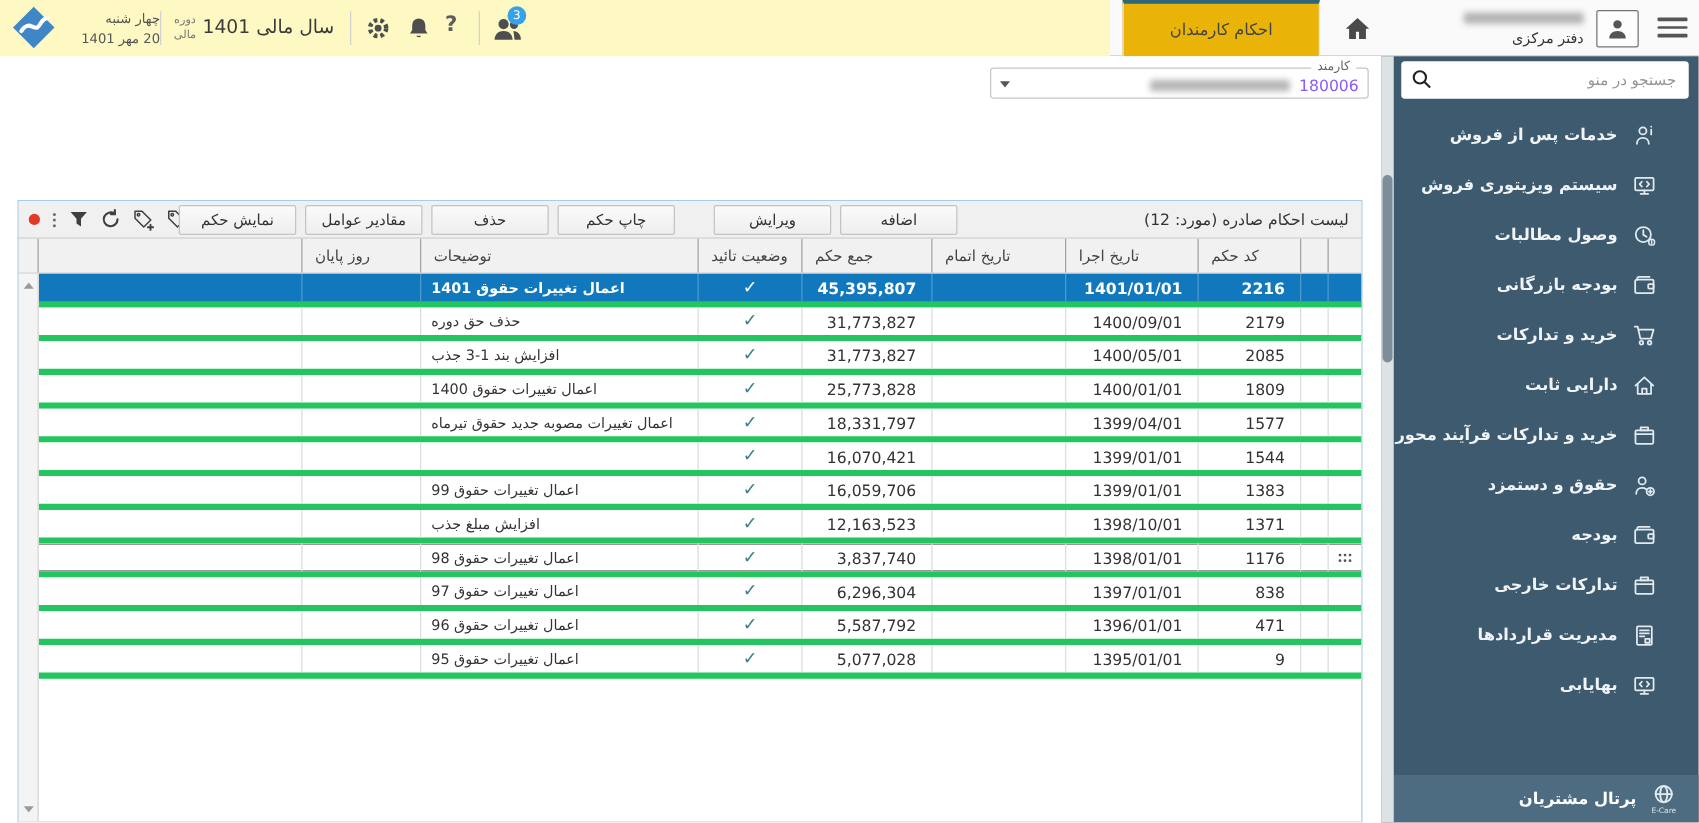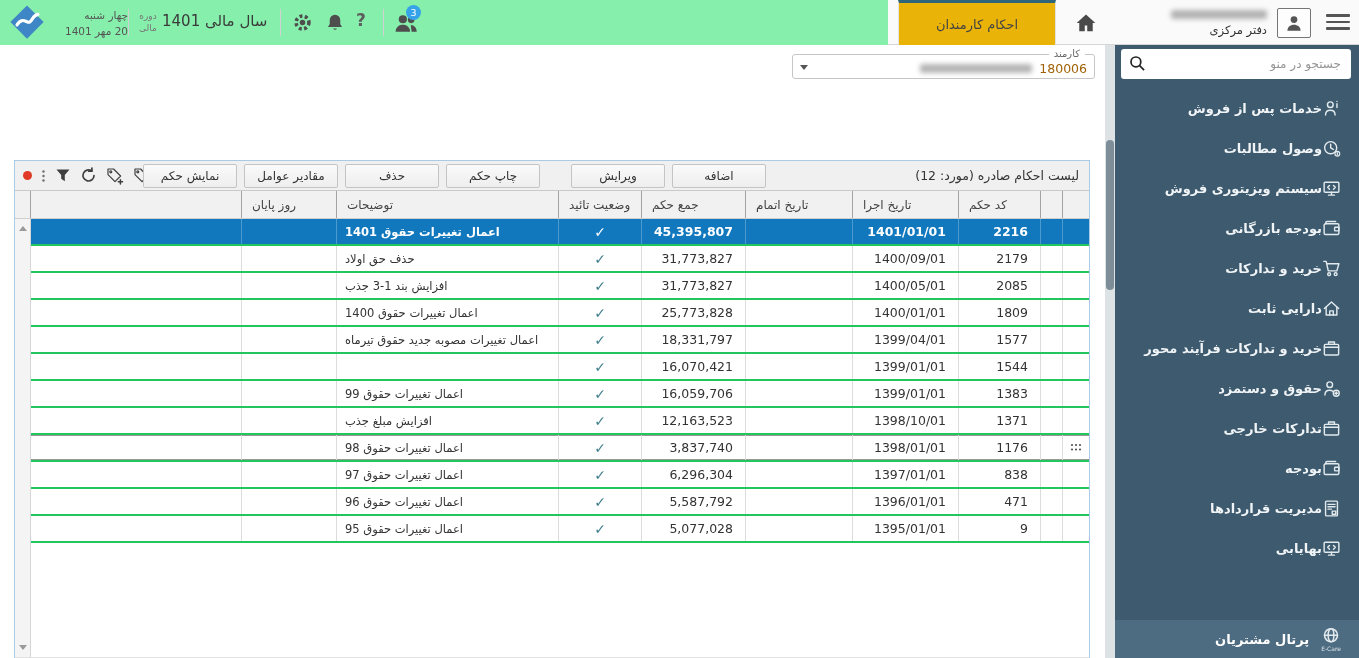--- a/index.html
+++ b/index.html
@@ -1,21 +1,21 @@
 <!DOCTYPE html>
 <html style="--accent-blue: #1178be; --selected-row-bg: #1178be; --sidebar-bg: #3d5a6e; --sidebar-footer-bg: #4e6c81; --panel-border: #a9cbe5; --check-teal: #41808e; --badge-blue: #36a3e8; --logo-blue: #3f86c6; --pager-icon-blue: #2e7fc0;"><head>
 <meta charset="utf-8">
 <style>
   * { margin:0; padding:0; box-sizing:border-box; }
   html,body { width:1359px; height:658px; }
   body { font-family:"DejaVu Sans", sans-serif; background:#fff; position:relative; overflow:hidden; }
 
   
   .topbar { position:absolute; left:0; top:0; width:1359px; height:45px; }
-  .tb-left { position:absolute; left:0; top:0; width:888px; height:56px; background:#86efac; border-bottom:1px solid #d6d6d6; }
+  .tb-left { position:absolute; left:0; top:0; width:888px; height:56px; background:#fef9c3; border-bottom:1px solid #d6d6d6; }
   .tb-right { position:absolute; left:888px; top:0; width:471px; height:45px; background:#fafafa; border-bottom:1px solid #d6d6d6; }
   .vdiv { position:absolute; top:9px; width:1px; height:27px; background:#d2d2d2; }
   .logo { position:absolute; left:8px; top:3px; width:38px; height:38px; }
   .date-block { position:absolute; left:58px; top:7px; width:70px; text-align:right; direction:rtl; font-size:10.5px; color:#555; line-height:1.55; }
   .fiscal-label { position:absolute; left:134px; top:10px; width:28px; font-size:9px; color:#777; text-align:center; line-height:1.35; direction:rtl; }
   .fiscal-value { position:absolute; left:162px; top:12px; font-size:15px; color:#3a3a3a; direction:rtl; white-space:nowrap; }
   .icon-btn { position:absolute; top:12px; color:#4e4e4e; cursor:pointer; }
   .help-btn { position:absolute; left:356px; top:10px; font-size:17px; font-weight:bold; color:#5d5d5d; cursor:pointer; }
   .badge { position:absolute; left:406px; top:5px; width:15px; height:15px; border-radius:50%;
            background:var(--badge-blue,#36a3e8); color:#fff; font-size:9.5px;
@@ -33,37 +33,37 @@
   .burger span { display:block; height:2.5px; background:#555; margin-bottom:4px; border-radius:1px; }
 
   
   .sidebar { position:absolute; left:1105px; top:45px; width:254px; height:613px; background:var(--sidebar-bg,#3d5a6e); }
   .search-box { position:absolute; left:16px; top:4px; width:230px; height:30px; background:#fff; border-radius:3px; }
   .search-box .mag { position:absolute; left:8px; top:6px; color:#222; }
   .search-box input { position:absolute; inset:0; border:0; background:transparent; direction:rtl; text-align:right;
                       padding:0 10px 0 32px; font:12px "DejaVu Sans",sans-serif; color:#333; outline:none; }
   .search-box input::placeholder { color:#949494; }
   .menu { position:absolute; top:43px; left:0; right:0; }
-  .menu-item { height:40px; display:flex; direction:rtl; align-items:center; padding-right:18px;
+  .menu-item { height:40px; display:flex; direction:rtl; align-items:center; gap:12px; padding-right:34px;
                color:#f0f4f6; font-size:13px; font-weight:bold; cursor:pointer; }
   .mi-icon { width:19px; height:19px; flex:0 0 auto; color:#e2eaee; }
   .sidebar-footer { position:absolute; bottom:0; left:0; right:0; height:38px; background:var(--sidebar-footer-bg,#4e6c81);
                     display:flex; direction:rtl; align-items:center; gap:12px; padding-right:18px;
                     color:#fff; font-size:13px; font-weight:bold; cursor:pointer; }
   .icon-stack { display:flex; flex-direction:column; align-items:center; line-height:1; }
   .icon-caption { font-size:6px; color:#d9e3e9; font-weight:normal; margin-top:1px; }
   .page-scroll { position:absolute; left:1105px; top:45px; width:10px; height:613px; background:#dde2e4; z-index:5; }
   .page-scroll .thumb { position:absolute; left:1px; right:1px; top:95px; height:150px; background:#7e8e98; border-radius:4px; }
 
   
   .content { position:absolute; left:0; top:45px; width:1105px; height:613px; background:#fff; }
   .emp-field { position:absolute; right:10px; top:3px; width:303px; height:31px; direction:rtl; }
   .emp-box { position:absolute; left:0; right:0; top:6px; bottom:0; border:1px solid #c6c6c6; border-radius:3px; background:#fff; }
   .emp-label { position:absolute; top:0; right:10px; background:#fff; padding:0 5px; font-size:10px; color:#666; z-index:2; }
-  .emp-value { position:absolute; right:8px; top:13px; font-size:12.5px; color:#a16207; display:flex; direction:rtl; align-items:center; gap:7px; }
+  .emp-value { position:absolute; right:8px; top:13px; font-size:12.5px; color:#8b5cf6; display:flex; direction:rtl; align-items:center; gap:7px; }
   .emp-caret { position:absolute; left:8px; top:17px; width:0; height:0; border-left:4.5px solid transparent;
                border-right:4.5px solid transparent; border-top:5.5px solid #555; cursor:pointer; }
 
   
   .panel { position:absolute; left:14px; top:67px; width:1076px; height:539px; border:1px solid var(--panel-border,#a9cbe5); background:#fff;margin-top:48px; }
   .ptoolbar { position:absolute; left:0; top:0; right:0; height:30px; background:#f0f0f0; border-bottom:1px solid #c9c9c9; }
   .tool-cluster { position:absolute; left:8px; top:0; height:29px; display:flex; align-items:center; gap:9px; color:#3f3f3f; }
   .record-dot { width:9px; height:9px; border-radius:50%; background:#e03a26; }
   .btns { position:absolute; left:128px; top:3px; display:flex; gap:7px; direction:ltr; }
   .tbtn { min-width:94px; height:24px; background:linear-gradient(#fafafa,#eeeeee); border:1px solid #c4c4c4; border-radius:2px;
@@ -75,21 +75,21 @@
   .ghead { position:absolute; left:0; top:30px; right:0; height:28px; display:grid; direction:ltr;
            grid-template-columns:16px 211px 95px 222px 83px 104px 107px 106px 82px 22px 26px;
            background:#f1f1f1; border-bottom:1px solid #cfcfcf; }
   .hcell { border-right:1px solid #a3a3a3; font-size:12px; color:#444; display:flex; align-items:center;
            justify-content:flex-end; padding:0 10px; direction:rtl; overflow:hidden; white-space:nowrap; cursor:pointer; }
   .hcell.noborder { border-right:none; }
   .hcell.plain { padding:0; cursor:default; }
 
   .gbody { position:absolute; left:16px; top:58px; width:1058px; }
   .grid-row { display:grid; direction:ltr; grid-template-columns:211px 95px 222px 83px 104px 107px 106px 82px 22px 26px;
-              height:27px; border-bottom:2px solid #22c55e; cursor:pointer; background:#fff; }
+              height:27px; border-bottom:5px solid #22c55e; cursor:pointer; background:#fff; }
   .cell { border-right:1px solid #dcdcdc; font-size:12.5px; color:#333; display:flex; align-items:center;
           justify-content:flex-end; padding:0 12px; overflow:hidden; white-space:nowrap; }
   .c-desc { direction:rtl; padding:0 8px; font-size:11.5px; }
   .c-approved { justify-content:center; padding:0; color:var(--check-teal,#41808e); font-size:14px; font-weight:bold; }
   .c-n1, .c-n2 { padding:0; justify-content:center; }
   .c-n2 { border-right:none; }
   .grid-row.selected { background:var(--selected-row-bg,#1178be); }
   .grid-row.selected .cell { color:#fff; font-weight:bold; border-right-color:rgba(255,255,255,.25); }
   .grid-row.focused { box-shadow:inset 0 1px 0 #979797, inset 0 -1px 0 #979797; }
 
@@ -204,45 +204,45 @@
               <path d="M12.6 2v.01M12.6 4v3.2"></path>
             </g>
           </svg>
         </span>
     <span class="mi-label">خدمات پس از فروش</span>
   </div>
       <div class="menu-item">
     <span class="mi-icon">
           <svg width="19" height="19" viewBox="0 0 16 16">
             <g stroke="currentColor" fill="none" stroke-width="1.2" stroke-linecap="round" stroke-linejoin="round">
+              <rect x="1.8" y="2.8" width="12.4" height="8.4" rx="0.8"></rect>
+              <path d="M8 11.2v2.2M5.5 13.6h5"></path>
+              <path d="M6.3 5.4 4.8 7l1.5 1.6M9.7 5.4 11.2 7 9.7 8.6"></path>
+            </g>
+          </svg>
+        </span>
+    <span class="mi-label">سیستم ویزیتوری فروش</span>
+  </div>
+      <div class="menu-item">
+    <span class="mi-icon">
+          <svg width="19" height="19" viewBox="0 0 16 16">
+            <g stroke="currentColor" fill="none" stroke-width="1.2" stroke-linecap="round" stroke-linejoin="round">
               <circle cx="7.3" cy="7.3" r="5.1"></circle>
               <path d="M7.3 4.3v3.2l2.2 1.3"></path>
               <circle cx="12.9" cy="12.4" r="2" stroke-width="1"></circle>
               <path d="M12.9 11.4v2" stroke-width="1"></path>
             </g>
           </svg>
         </span>
     <span class="mi-label">وصول مطالبات</span>
   </div>
       <div class="menu-item">
     <span class="mi-icon">
           <svg width="19" height="19" viewBox="0 0 16 16">
             <g stroke="currentColor" fill="none" stroke-width="1.2" stroke-linecap="round" stroke-linejoin="round">
-              <rect x="1.8" y="2.8" width="12.4" height="8.4" rx="0.8"></rect>
-              <path d="M8 11.2v2.2M5.5 13.6h5"></path>
-              <path d="M6.3 5.4 4.8 7l1.5 1.6M9.7 5.4 11.2 7 9.7 8.6"></path>
-            </g>
-          </svg>
-        </span>
-    <span class="mi-label">سیستم ویزیتوری فروش</span>
-  </div>
-      <div class="menu-item">
-    <span class="mi-icon">
-          <svg width="19" height="19" viewBox="0 0 16 16">
-            <g stroke="currentColor" fill="none" stroke-width="1.2" stroke-linecap="round" stroke-linejoin="round">
               <rect x="1.8" y="4" width="12.4" height="9" rx="1.1"></rect>
               <path d="M3.2 4V3.1a1 1 0 0 1 1-1h7.3"></path>
               <rect x="10.6" y="7" width="3.6" height="3" rx="0.6"></rect>
             </g>
           </svg>
         </span>
     <span class="mi-label">بودجه بازرگانی</span>
   </div>
       <div class="menu-item">
     <span class="mi-icon">
@@ -290,39 +290,39 @@
               <path d="M12 10.9v2.2M10.9 12h2.2"></path>
             </g>
           </svg>
         </span>
     <span class="mi-label">حقوق و دستمزد</span>
   </div>
       <div class="menu-item">
     <span class="mi-icon">
           <svg width="19" height="19" viewBox="0 0 16 16">
             <g stroke="currentColor" fill="none" stroke-width="1.2" stroke-linecap="round" stroke-linejoin="round">
+              <rect x="1.8" y="4" width="12.4" height="9" rx="1.1"></rect>
+              <path d="M3.2 4V3.1a1 1 0 0 1 1-1h7.3"></path>
+              <rect x="10.6" y="7" width="3.6" height="3" rx="0.6"></rect>
+            </g>
+          </svg>
+        </span>
+    <span class="mi-label">بودجه</span>
+  </div>
+      <div class="menu-item">
+    <span class="mi-icon">
+          <svg width="19" height="19" viewBox="0 0 16 16">
+            <g stroke="currentColor" fill="none" stroke-width="1.2" stroke-linecap="round" stroke-linejoin="round">
               <rect x="2" y="4.5" width="12" height="9" rx="0.8"></rect>
               <path d="M2 7h12"></path>
               <path d="M5.5 2.5h5v2h-5z"></path>
             </g>
           </svg>
         </span>
     <span class="mi-label">تدارکات خارجی</span>
-  </div>
-      <div class="menu-item">
-    <span class="mi-icon">
-          <svg width="19" height="19" viewBox="0 0 16 16">
-            <g stroke="currentColor" fill="none" stroke-width="1.2" stroke-linecap="round" stroke-linejoin="round">
-              <rect x="1.8" y="4" width="12.4" height="9" rx="1.1"></rect>
-              <path d="M3.2 4V3.1a1 1 0 0 1 1-1h7.3"></path>
-              <rect x="10.6" y="7" width="3.6" height="3" rx="0.6"></rect>
-            </g>
-          </svg>
-        </span>
-    <span class="mi-label">بودجه</span>
   </div>
       <div class="menu-item">
     <span class="mi-icon">
           <svg width="19" height="19" viewBox="0 0 16 16">
             <g stroke="currentColor" fill="none" stroke-width="1.2" stroke-linecap="round" stroke-linejoin="round">
               <rect x="3" y="1.8" width="10" height="12.4" rx="0.8"></rect>
               <path d="M5 4.5h6M5 6.5h6M5 8.5h3"></path>
               <rect x="8.6" y="10.2" width="3" height="2.6"></rect>
             </g>
           </svg>
@@ -454,21 +454,21 @@
           <div class="cell c-total">45,395,807</div>
           <div class="cell c-enddate"></div>
           <div class="cell c-execdate">1401/01/01</div>
           <div class="cell c-code">2216</div>
           <div class="cell c-n1"></div>
           <div class="cell c-n2"></div>
         </div>
         <div class="grid-row">
           <div class="cell c-filler"></div>
           <div class="cell c-endday"></div>
-          <div class="cell c-desc" dir="rtl">حذف حق اولاد</div>
+          <div class="cell c-desc" dir="rtl">حذف حق دوره</div>
           <div class="cell c-approved">✓</div>
           <div class="cell c-total">31,773,827</div>
           <div class="cell c-enddate"></div>
           <div class="cell c-execdate">1400/09/01</div>
           <div class="cell c-code">2179</div>
           <div class="cell c-n1"></div>
           <div class="cell c-n2"></div>
         </div>
         <div class="grid-row">
           <div class="cell c-filler"></div>

